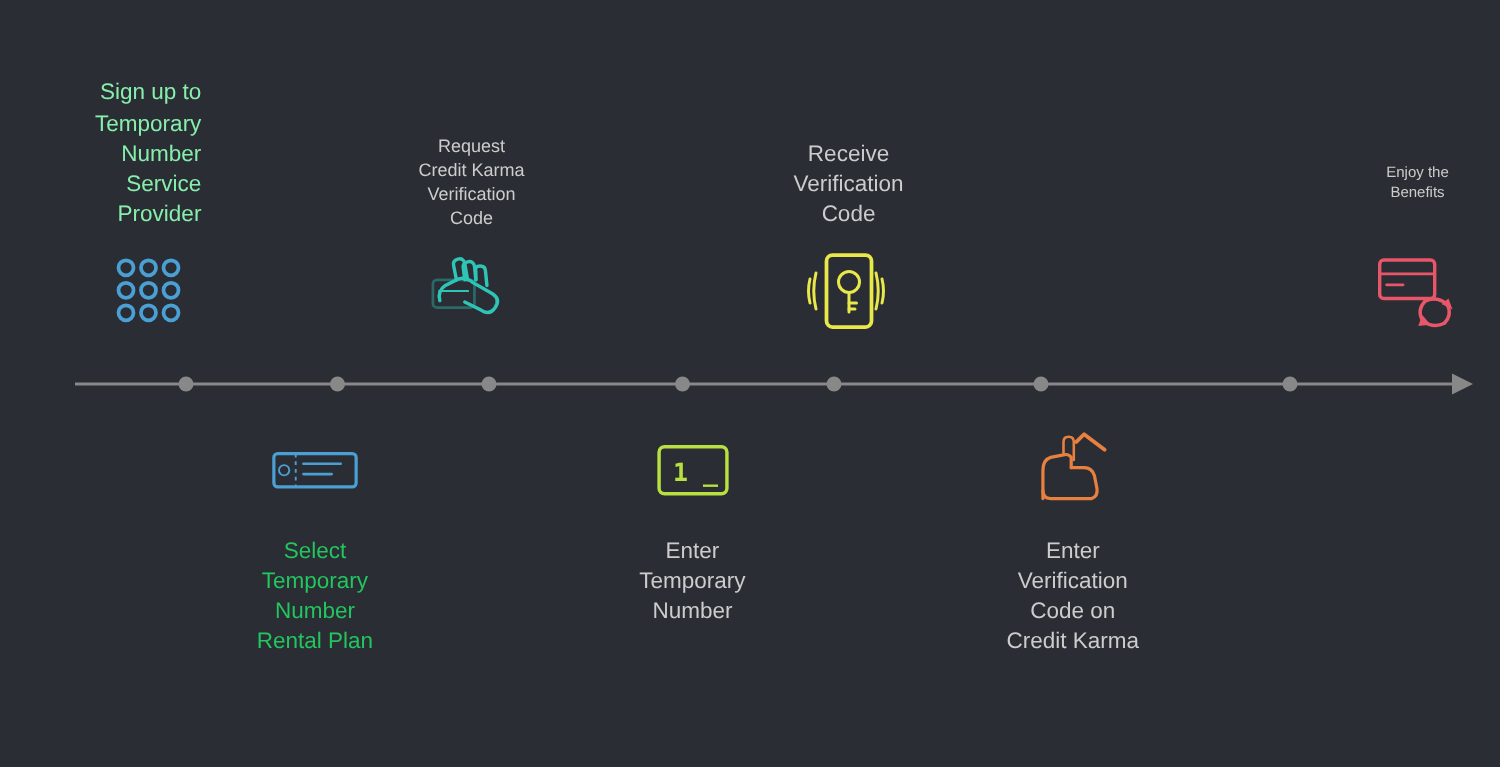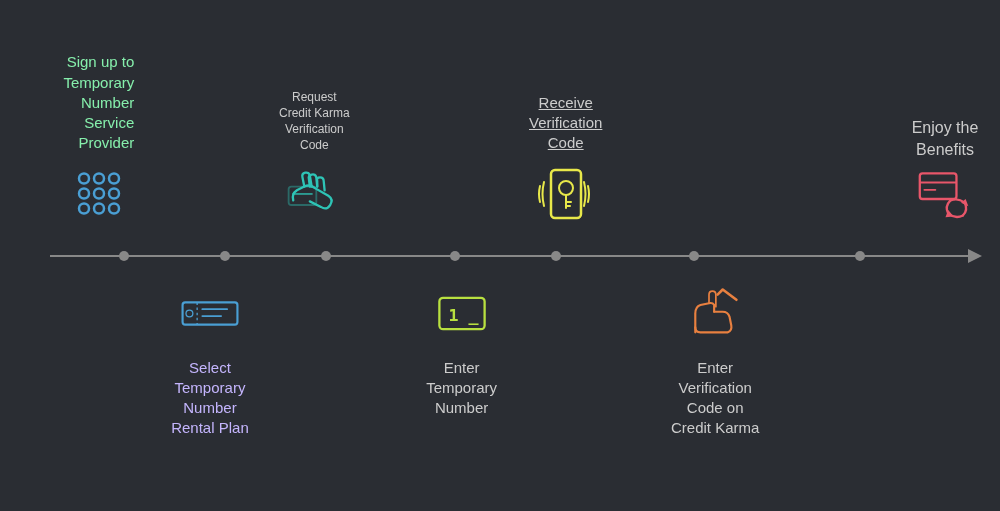--- a/index.html
+++ b/index.html
@@ -143,21 +143,21 @@
         <path d="M28 20 L27 12 Q26 8 30 7 Q34 6 35 10 L36 20" stroke="#2ec4b6" stroke-width="2.5" fill="none" stroke-linecap="round"></path>
         <path d="M36 20 L36 14 Q35 10 39 10 Q43 10 43 14 L44 24" stroke="#2ec4b6" stroke-width="2.5" fill="none" stroke-linecap="round"></path>
 
         <rect x="5" y="20" width="30" height="20" rx="3" stroke="#2ec4b6" stroke-width="2" fill="none" opacity="0.4"></rect>
         <line x1="9" y1="28" x2="31" y2="28" stroke="#2ec4b6" stroke-width="1.5"></line>
       </svg>
     </div>
   </div>
 
   <div class="step step-top" style="left: calc(55% + 40px - 60px); bottom: 50%;">
-    <div class="step-label top" style="color:#cccccc; font-size:15px; line-height:1.35; text-align:center; margin-bottom:12px;text-decoration:underline;">
+    <div class="step-label top" style="color:#cccccc; font-size:15px; line-height:1.35; text-align:center; margin-bottom:12px;">
       Receive<br>Verification<br>Code
     </div>
     <div class="icon-container">
 
       <svg class="icon" viewBox="0 0 60 55" fill="none" xmlns="http://www.w3.org/2000/svg">
 
         <rect x="15" y="4" width="30" height="48" rx="4" stroke="#e8e84a" stroke-width="2.5" fill="none"></rect>
 
         <circle cx="30" cy="22" r="7" stroke="#e8e84a" stroke-width="2" fill="none"></circle>
         <line x1="30" y1="29" x2="30" y2="42" stroke="#e8e84a" stroke-width="2" stroke-linecap="round"></line>
@@ -166,21 +166,21 @@
 
         <path d="M4 20 Q2 28 4 36" stroke="#e8e84a" stroke-width="2" fill="none" stroke-linecap="round"></path>
         <path d="M8 16 Q5 28 8 40" stroke="#e8e84a" stroke-width="2" fill="none" stroke-linecap="round"></path>
         <path d="M52 20 Q54 28 52 36" stroke="#e8e84a" stroke-width="2" fill="none" stroke-linecap="round"></path>
         <path d="M48 16 Q51 28 48 40" stroke="#e8e84a" stroke-width="2" fill="none" stroke-linecap="round"></path>
       </svg>
     </div>
   </div>
 
   <div class="step step-top" style="right: 10px; bottom: 50%;">
-    <div class="step-label top" style="color:#cccccc; font-size:16px; line-height:1.35; text-align:center; margin-bottom:5px;">
+    <div class="step-label top" style="color:#cccccc; font-size:10px; line-height:1.35; text-align:center; margin-bottom:30px;">
       Enjoy the<br>Benefits
     </div>
     <div class="icon-container">
 
       <svg class="icon" viewBox="0 0 65 60" fill="none" xmlns="http://www.w3.org/2000/svg">
 
         <rect x="5" y="8" width="40" height="28" rx="3" stroke="#e8566a" stroke-width="2.5" fill="none"></rect>
         <line x1="5" y1="18" x2="45" y2="18" stroke="#e8566a" stroke-width="2"></line>
         <line x1="10" y1="26" x2="22" y2="26" stroke="#e8566a" stroke-width="2" stroke-linecap="round"></line>
 
@@ -202,21 +202,21 @@
         <rect x="3" y="12" width="64" height="26" rx="3" stroke="#4a9fd4" stroke-width="2.5" fill="none"></rect>
 
         <path d="M20 12 Q20 25 20 38" stroke="#4a9fd4" stroke-width="1.5" stroke-dasharray="3,3"></path>
 
         <line x1="26" y1="20" x2="55" y2="20" stroke="#4a9fd4" stroke-width="2" stroke-linecap="round"></line>
         <line x1="26" y1="28" x2="48" y2="28" stroke="#4a9fd4" stroke-width="2" stroke-linecap="round"></line>
 
         <circle cx="11" cy="25" r="4" stroke="#4a9fd4" stroke-width="1.5" fill="none"></circle>
       </svg>
     </div>
-    <div class="step-label bottom" style="color:#c4b5fd; font-size:15px; line-height:1.35; text-align:center; margin-top:12px;">
+    <div class="step-label bottom" style="color:#22c55e; font-size:15px; line-height:1.35; text-align:center; margin-top:12px;">
       Select<br>Temporary<br>Number<br>Rental Plan
     </div>
   </div>
 
   <div class="step step-bottom" style="left: calc(44% + 40px - 55px); top: 50%;">
     <div class="icon-container">
 
       <svg class="icon" viewBox="0 0 65 50" fill="none" xmlns="http://www.w3.org/2000/svg">
         <rect x="8" y="8" width="49" height="34" rx="4" stroke="#b8e040" stroke-width="2.5" fill="none"></rect>
         <text x="18" y="33" font-family="monospace" font-size="18" fill="#b8e040" font-weight="bold">1 _</text>

